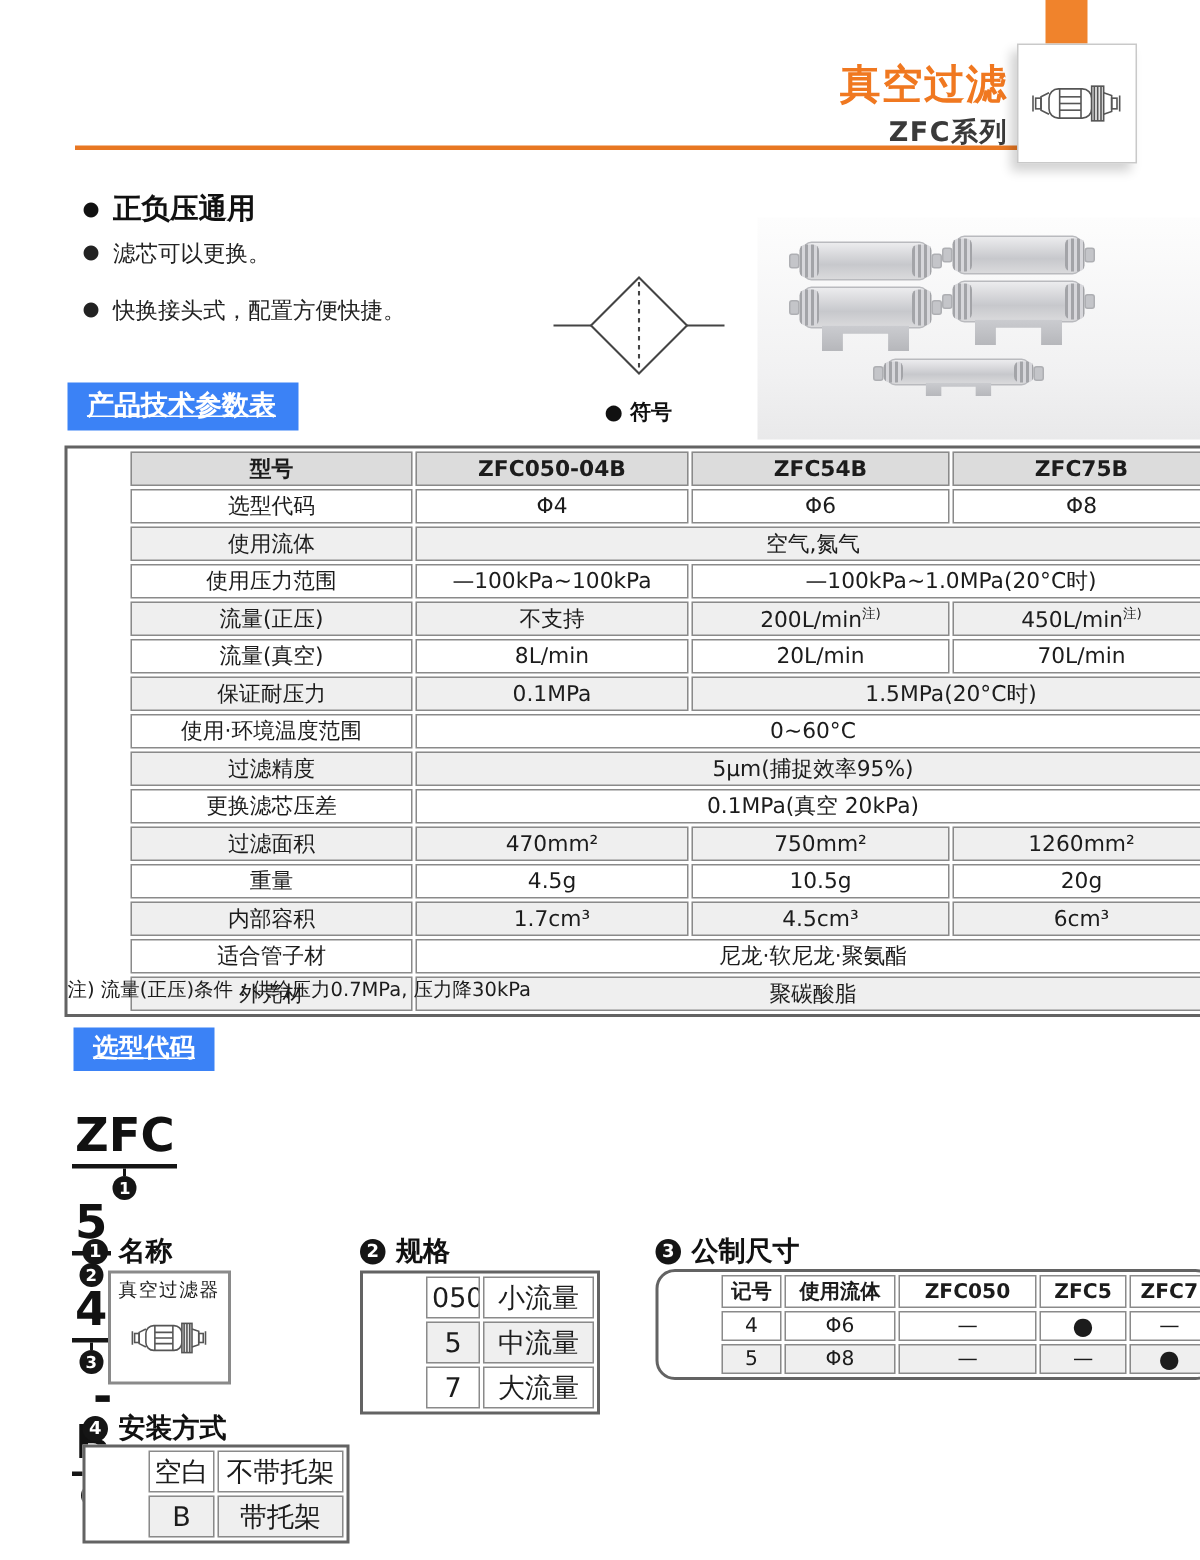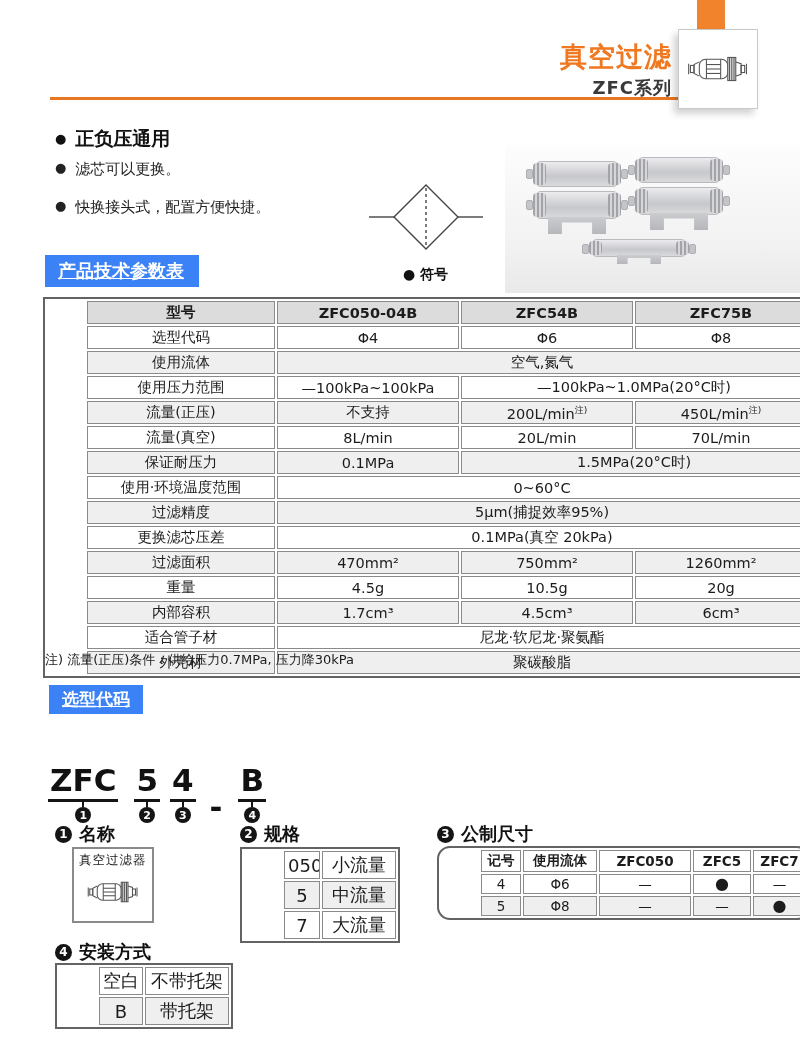--- a/index.html
+++ b/index.html
@@ -56,21 +56,21 @@
   table.grid sup { font-size:9px; }
 
   .spec-table-wrap { position:absolute; left:43px; top:297px; }
   table.spec { width:714px; font-size:14.5px; }
   table.spec td, table.spec th { height:19px; }
   table.spec thead th { background:#dcdcdc; font-weight:bold; }
 
   .spec-note { position:absolute; left:45px; top:651px; font-size:13px; color:#1c1c1c; }
 
   
-  .code-row { position:absolute; left:48px; top:765px; display:flex; align-items:flex-end; }
+  .code-row { position:absolute; left:48px; top:742px; display:flex; align-items:flex-start;flex-direction:column; }
   .code-part { display:flex; flex-direction:column; align-items:center; }
   .code-big { font-size:31px; font-weight:800; line-height:1; color:#111; padding:0 2px; }
   .code-bar { height:3px; background:#151515; width:100%; margin-top:3px; }
   .code-tick { width:2px; height:5px; background:#151515; }
   .nc { width:16px; height:16px; border-radius:50%; background:#151515; color:#fff;
     font-size:11px; font-weight:bold; display:flex; align-items:center; justify-content:center; }
   .code-sep { font-size:31px; font-weight:800; line-height:1; margin:0 16px 0 14px; color:#111; }
 
   
   .sec-h { position:absolute; display:flex; align-items:center; gap:7px;

